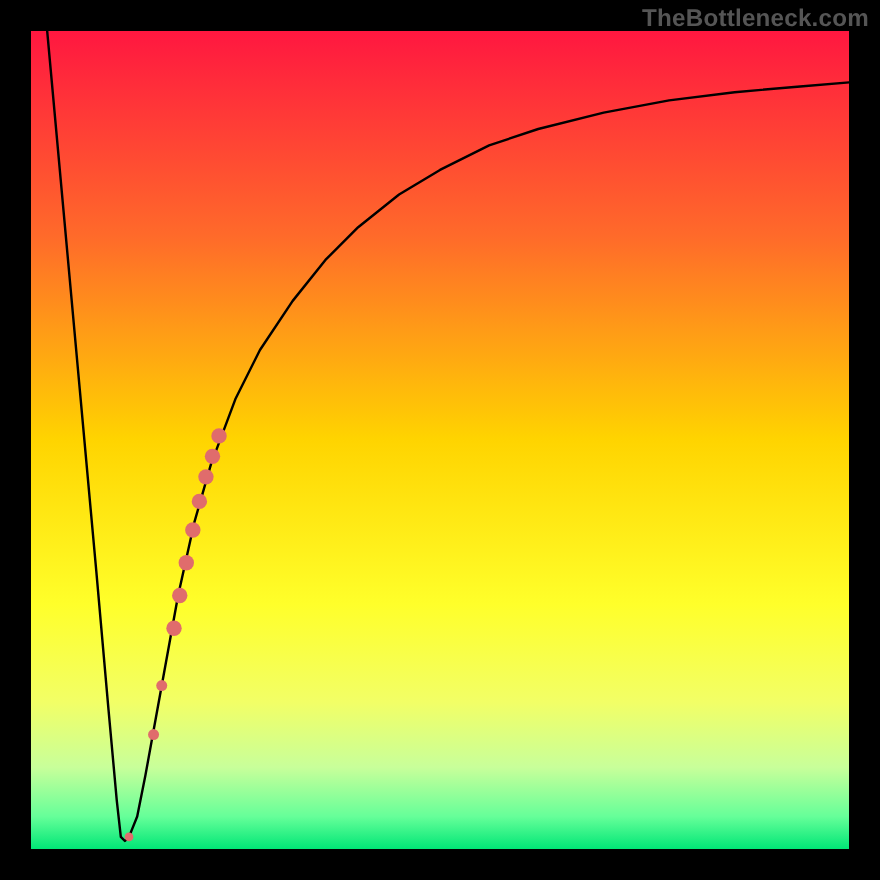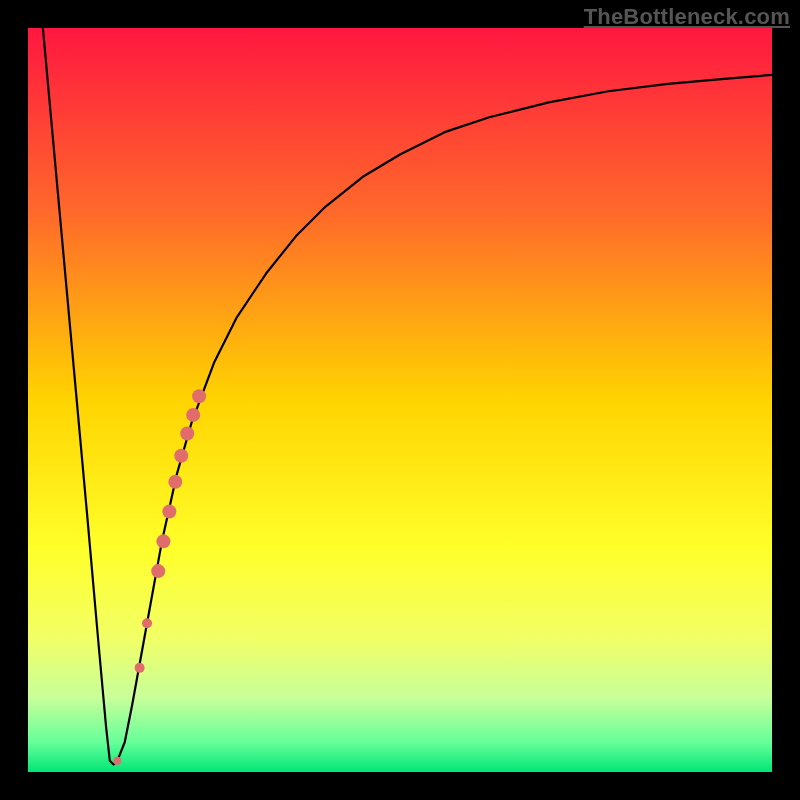--- a/index.html
+++ b/index.html
@@ -26,21 +26,20 @@
   }
   .watermark {
     position: absolute;
     top: 4px;
     right: 10px;
     color: #555;
     font-size: 22px;
     font-weight: 600;
     letter-spacing: 0.2px;
     user-select: none;
-    text-decoration: underline;
   }
   svg { display: block; }
 </style>
 </head>
 <body>
 
 <div class="frame">
   <div class="plot">
     <svg id="chart-svg" width="744" height="744" viewBox="0 0 744 744">
       <defs>

